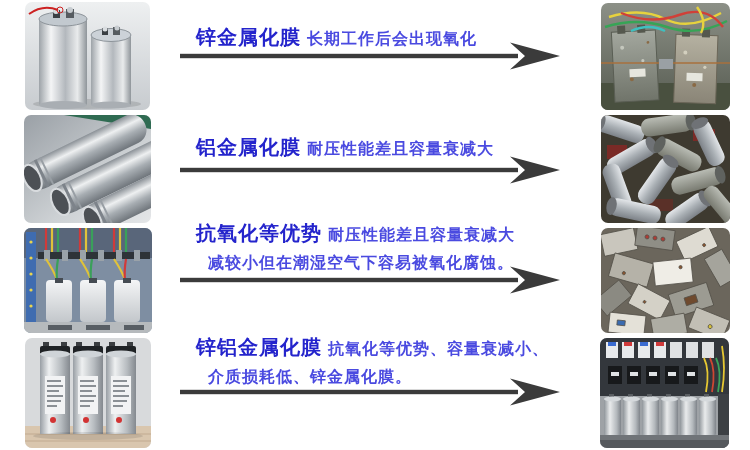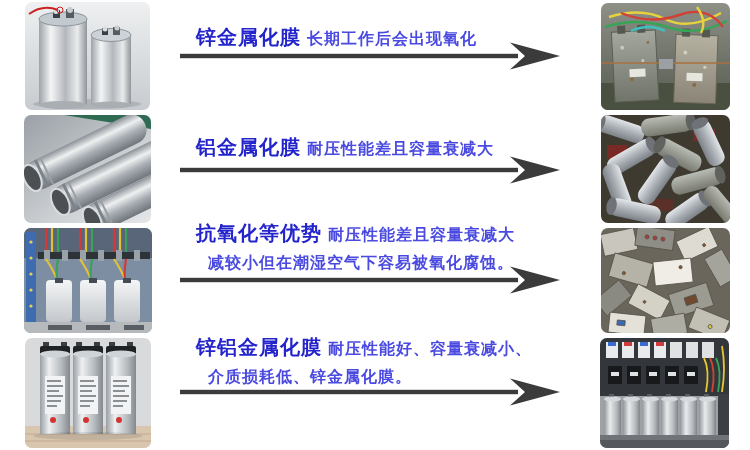--- a/index.html
+++ b/index.html
@@ -483,21 +483,21 @@
 
   <div class="caption" id="cap-2">
     <span class="film-title">铝金属化膜</span><span class="film-desc">耐压性能差且容量衰减大</span><span class="film-desc line2"></span>
   </div>
 
   <div class="caption" id="cap-3">
     <span class="film-title">抗氧化等优势</span><span class="film-desc">耐压性能差且容量衰减大</span><span class="film-desc line2">减较小但在潮湿空气下容易被氧化腐蚀。</span>
   </div>
 
   <div class="caption" id="cap-4">
-    <span class="film-title">锌铝金属化膜</span><span class="film-desc">耐压性能好、容量衰减小、</span><span class="film-desc line2">介质损耗低、锌金属化膜。</span>
+    <span class="film-title">锌铝金属化膜</span><span class="film-desc">抗氧化等优势、容量衰减小、</span><span class="film-desc line2">介质损耗低、锌金属化膜。</span>
   </div>
 
   <svg class="arrow" id="ar-1" viewBox="0 0 380 30">
     <rect x="0" y="12.8" width="338" height="4.4" fill="#3b3b3b"></rect>
     <path d="M380 15 L330 1.5 L345 15 L330 28.5 Z" fill="#3b3b3b"></path>
   </svg>
   <svg class="arrow" id="ar-2" viewBox="0 0 380 30">
     <rect x="0" y="12.8" width="338" height="4.4" fill="#3b3b3b"></rect>
     <path d="M380 15 L330 1.5 L345 15 L330 28.5 Z" fill="#3b3b3b"></path>
   </svg>

